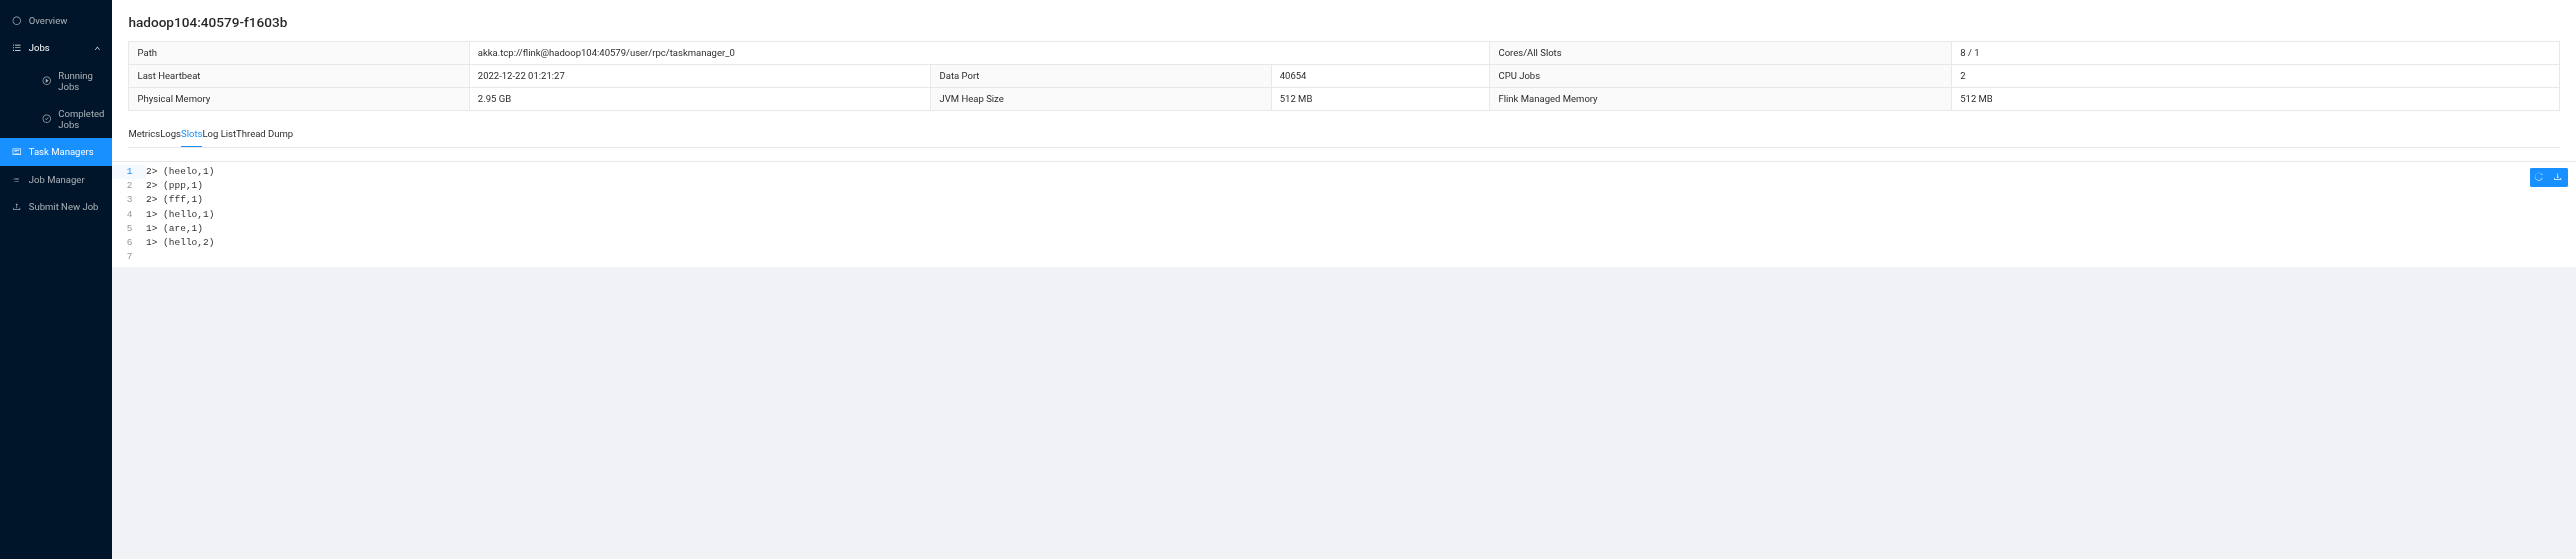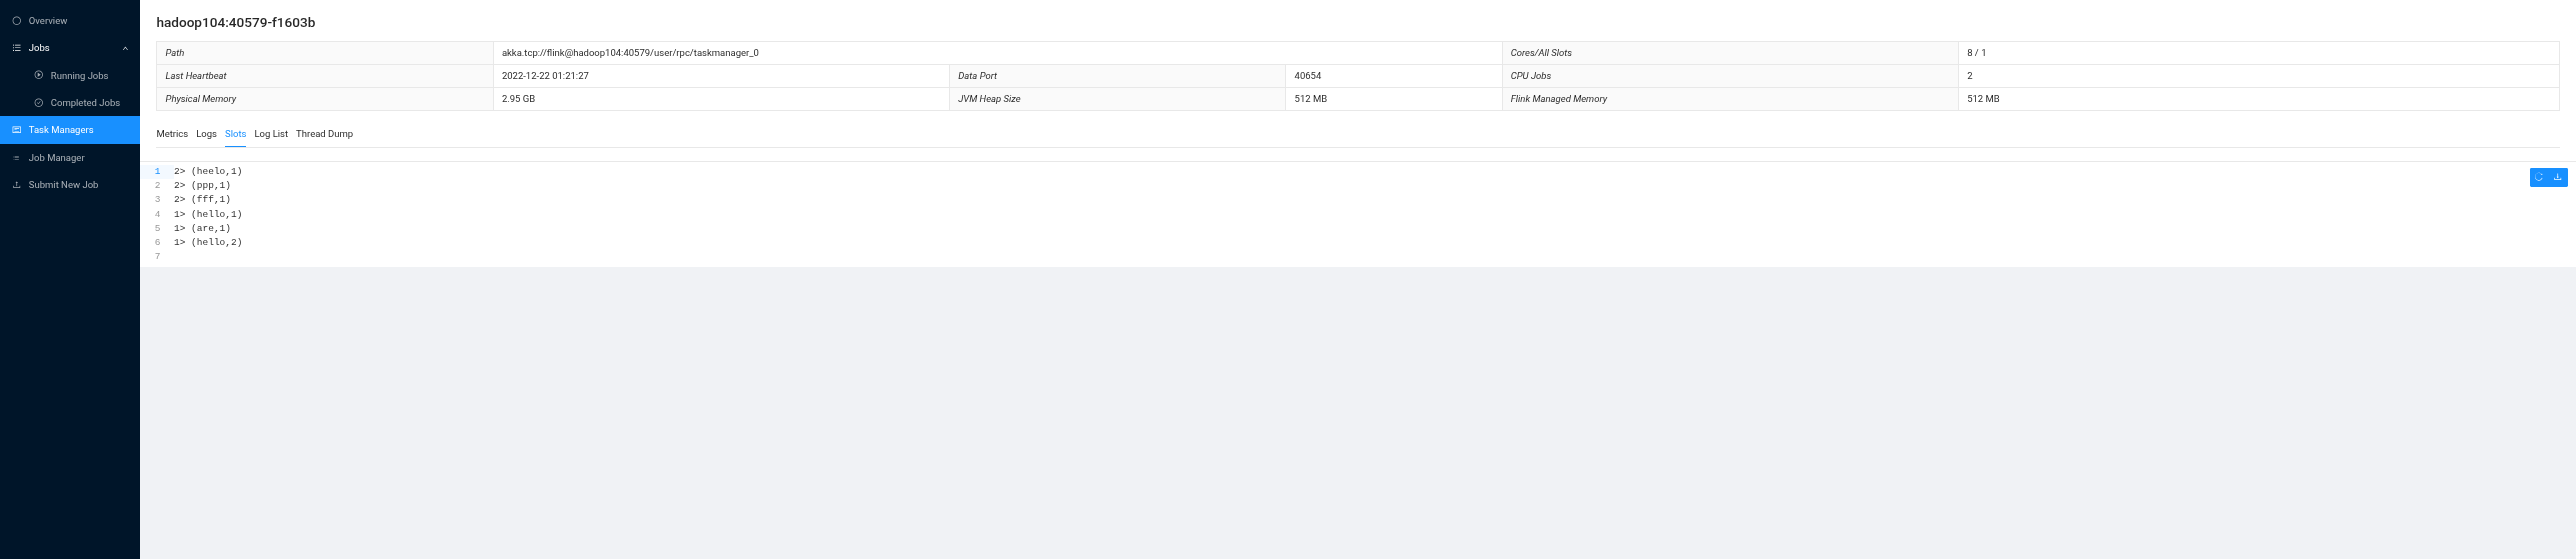--- a/index.html
+++ b/index.html
@@ -10,21 +10,21 @@
     body {
       font-family: -apple-system, BlinkMacSystemFont, "Segoe UI", Roboto, "Helvetica Neue", Arial, sans-serif;
       font-size: 9.5px;
       color: rgba(0, 0, 0, 0.85);
       background: #f0f2f5;
       display: flex;
       height: 559px;
       width: 2576px;
     }
     .sidebar {
-      width: 140px;
+      width: 112px;
       background: #001529;
       color: rgba(255, 255, 255, 0.65);
       flex-shrink: 0;
       padding-top: 6.8px;
     }
     .menu-item {
       display: flex;
       align-items: center;
       padding: 8.2px 11px;
       color: rgba(255, 255, 255, 0.65);
@@ -44,21 +44,21 @@
       width: 11px;
       height: 11px;
       display: flex;
       align-items: center;
       justify-content: center;
     }
     .expand-icon {
       margin-left: auto;
     }
     .submenu .menu-item {
-      padding-left: 33px;
+      padding-left: 42px;
     }
     .main {
       flex: 1;
       padding: 0;
       background: #f0f2f5;
       overflow: auto;
     }
     .content-card {
       background: #fff;
       padding: 13.6px 16.4px;
@@ -76,26 +76,25 @@
       border: 0.7px solid #e8e8e8;
     }
     .info-table td {
       border: 0.7px solid #e8e8e8;
       padding: 5.5px 8.2px;
       font-size: 9.5px;
     }
     .info-table td.label {
       background: #fafafa;
       color: rgba(0, 0, 0, 0.85);
-      font-style: italic;
     }
     .tabs {
       display: flex;
       border-bottom: 0.7px solid #e8e8e8;
-      gap: 8px;
+      gap: 0;
     }
     .tab {
       padding: 6.8px 0;
       cursor: pointer;
       color: rgba(0, 0, 0, 0.85);
       font-size: 9.5px;
       border-bottom: 1.4px solid transparent;
       margin-bottom: -0.7px;
     }
     .tab.active {

